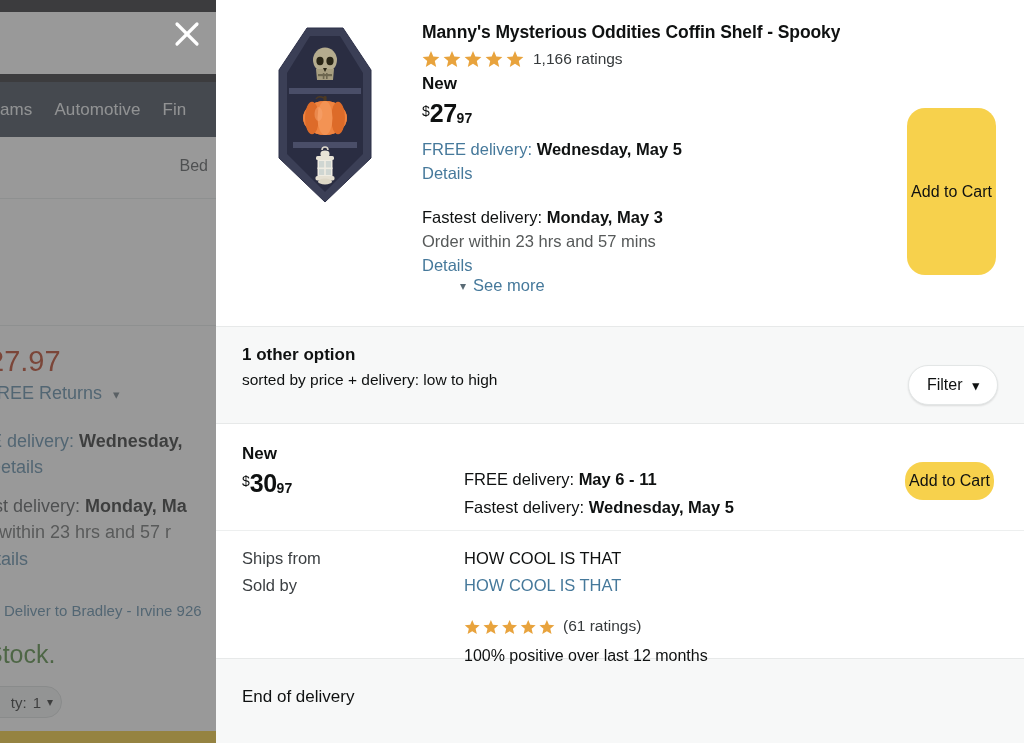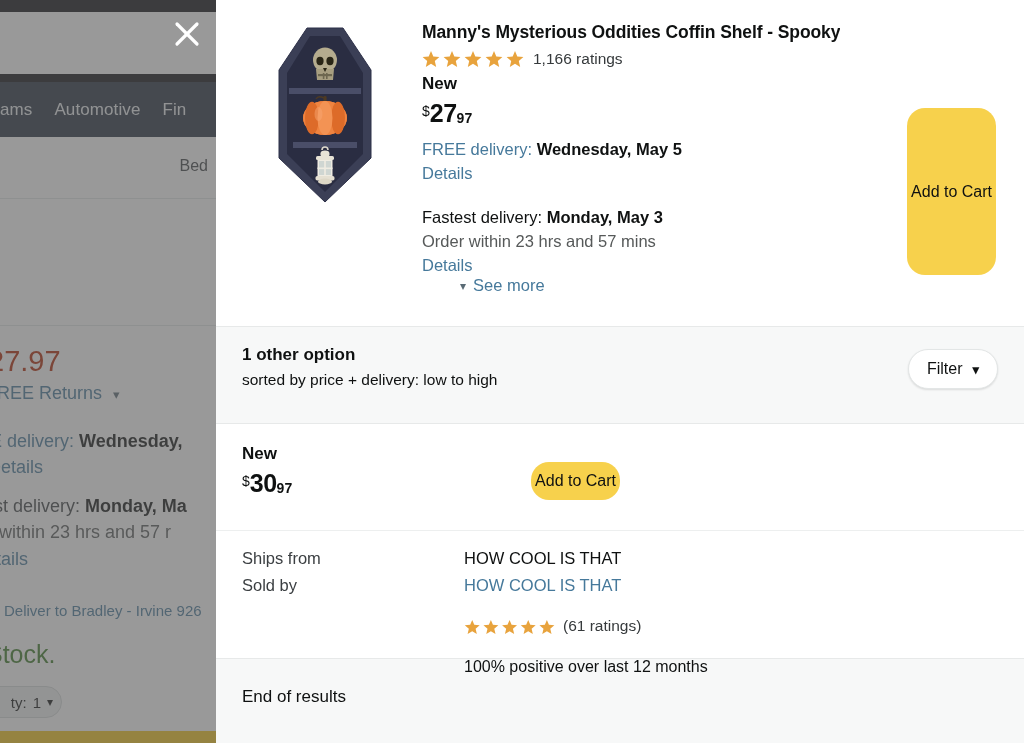--- a/index.html
+++ b/index.html
@@ -267,21 +267,21 @@
     background: #ffffff;
     border: 1px solid #e3e6e6;
     border-radius: 20px;
     padding: 10px 18px;
     font-size: 16px;
     color: #0f1111;
     font-family: "Liberation Sans", sans-serif;
     cursor: pointer;
     display: flex; align-items: center; gap: 10px;
     box-shadow: 0 1px 2px rgba(15,17,17,.12);
-    margin-top: 4px;
+    margin-top: 20px;
     justify-content: space-between;
   }
   .btn-filter .chev { font-size: 13px; font-weight: 700; }
 
   
   .offer2 {
     background: #ffffff;
     padding: 20px 26px 0 26px;
     position: relative;
     height: 106px;
@@ -307,21 +307,21 @@
     border-top: 1px solid #edefef;
     height: 128px;
   }
   .seller-row { display: flex; font-size: 16.5px; }
   .seller-label { flex: 0 0 222px; color: #3b3f42; }
   .seller-val { color: #0f1111; }
   .seller-val.link { color: #46799b; cursor: pointer; }
   .seller-row + .seller-row { margin-top: 8px; }
   .seller-rating { display:flex; align-items:flex-end; gap:7px; margin-top:22px; }
   .seller-rating .rc { font-size: 15.5px; color: #363a3c; }
-  .seller-pos { margin-top: 23px; font-size: 16px; color: #0f1111; }
+  .seller-pos { margin-top: 12px; font-size: 16px; color: #0f1111; }
 
   
   .end {
     background: #f7f8f8;
     border-top: 1px solid #e7e9e9;
     height: 86px;
     padding: 28px 26px 0 26px;
     font-size: 17px;
     color: #0f1111;
   }
@@ -506,20 +506,30 @@
       <div class="offer2-row">
         <div class="offer2-left">
           <div class="offer2-cond">New</div>
           <div class="price offer2-price">
             <span class="cur">$</span>
             <span class="whole">30</span>
             <span class="frac">97</span>
           </div>
         </div>
 
+        <div class="offer2-mid">
+          <div class="dl-line">
+            <span>FREE delivery:</span>
+            <span class="dl-b">May 6 - 11</span>
+          </div>
+          <div class="dl-line">
+            <span>Fastest delivery:</span>
+            <span class="dl-b">Wednesday, May 5</span>
+          </div>
+        </div>
 
         <div class="offer2-right">
           <button class="btn-atc">Add to Cart</button>
         </div>
       </div>
     </div>
 
     <div class="seller">
       <div class="seller-row">
         <div class="seller-label">Ships from</div>
@@ -542,17 +552,17 @@
               </svg>
             </span>
             <span class="rc">(61 ratings)</span>
           </div>
           <div class="seller-pos">100% positive over last 12 months</div>
         </div>
       </div>
     </div>
 
     <div class="end">
-      <span>End of results</span>
+      <span>End of delivery</span>
     </div>
 
   </div>
 </div>
 
 </body></html>

